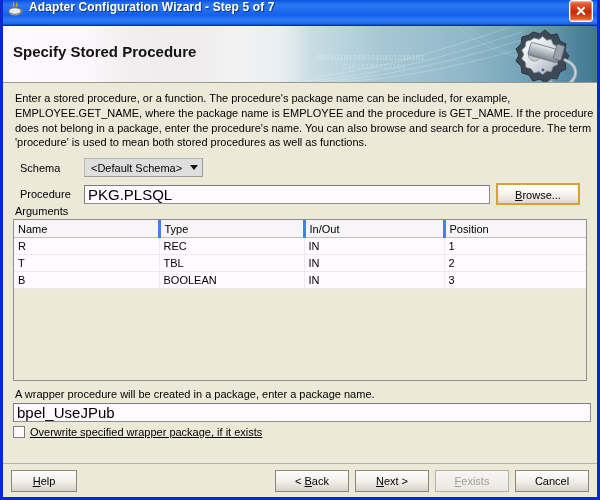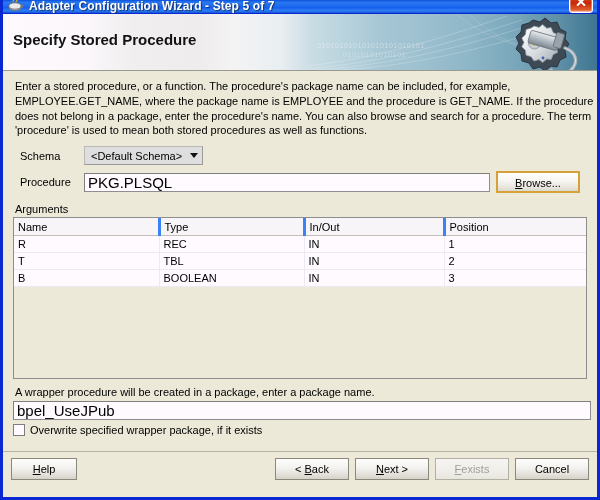--- a/index.html
+++ b/index.html
@@ -25,27 +25,27 @@
     box-sizing: border-box;
     border: 3px solid #0a28d2;
     border-top: none;
     background: #ece9d8;
     overflow: hidden;
   }
 
   
   .titlebar {
     position: relative;
-    height: 14px;
+    height: 26px;
     background: linear-gradient(to bottom,
       #0a50dc 0%, #1a64e6 8%, #2a78f0 20%,
       #1f6af0 45%, #1560ec 60%, #2f7cf4 80%,
       #1e6ae8 94%, #0c44c0 100%);
     display: flex;
-    align-items: flex-end;
+    align-items: flex-start;
     padding: 0 2px 0 4px;
     box-sizing: border-box;
     border-bottom: 1px solid #0a28d2;
   }
   .title-icon {
     width: 18px;
     height: 18px;
     margin-right: 4px;
     flex: 0 0 auto;
     position: relative;
@@ -209,21 +209,20 @@
     background: linear-gradient(to bottom, #f6f5f2 0%, #efeee9 60%, #e8e6de 100%);
     border-color: #b3b1a6;
     cursor: default;
   }
   #browse-button { margin-left: 6px; min-width: 84px; }
   .mn { text-decoration: underline; }
 
   
   .args-label {
     padding: 0 0 2px 12px;
-    margin-top: 10px;
     font-size: 11px;
   }
   .table-wrap {
     margin: 0 10px;
     height: 162px;
     box-sizing: border-box;
     border: 1px solid #8e8e8e;
     background: #ece9d8;
     overflow: hidden;
   }
@@ -262,20 +261,21 @@
   #wrapper-field {
     margin: 0 10px;
     width: 578px;
     box-sizing: border-box;
   }
   .checkbox-row {
     display: flex;
     align-items: flex-start;
     padding: 4px 10px 0 10px;
     cursor: pointer;
+    text-decoration: underline;
   }
   .checkbox {
     width: 12px; height: 12px;
     flex: 0 0 auto;
     box-sizing: border-box;
     background: #fffaff;
     border: 1px solid #7d7d7d;
     margin-right: 5px;
   }
   .checkbox-label { font-size: 11px; }

